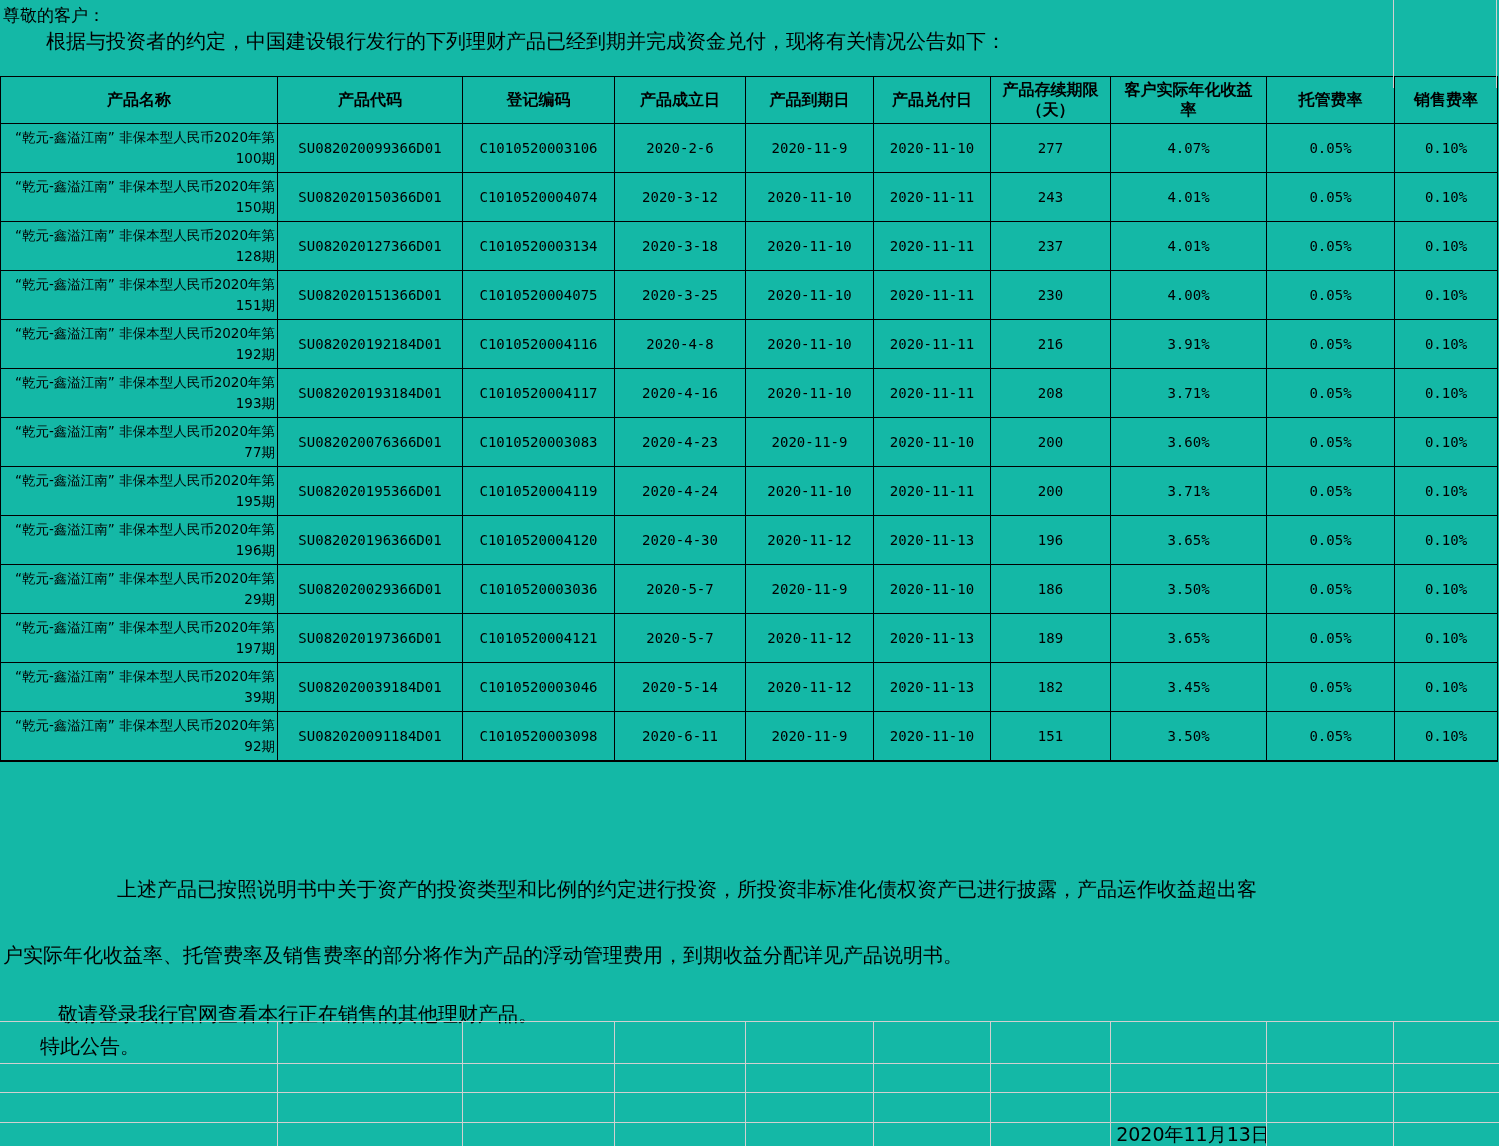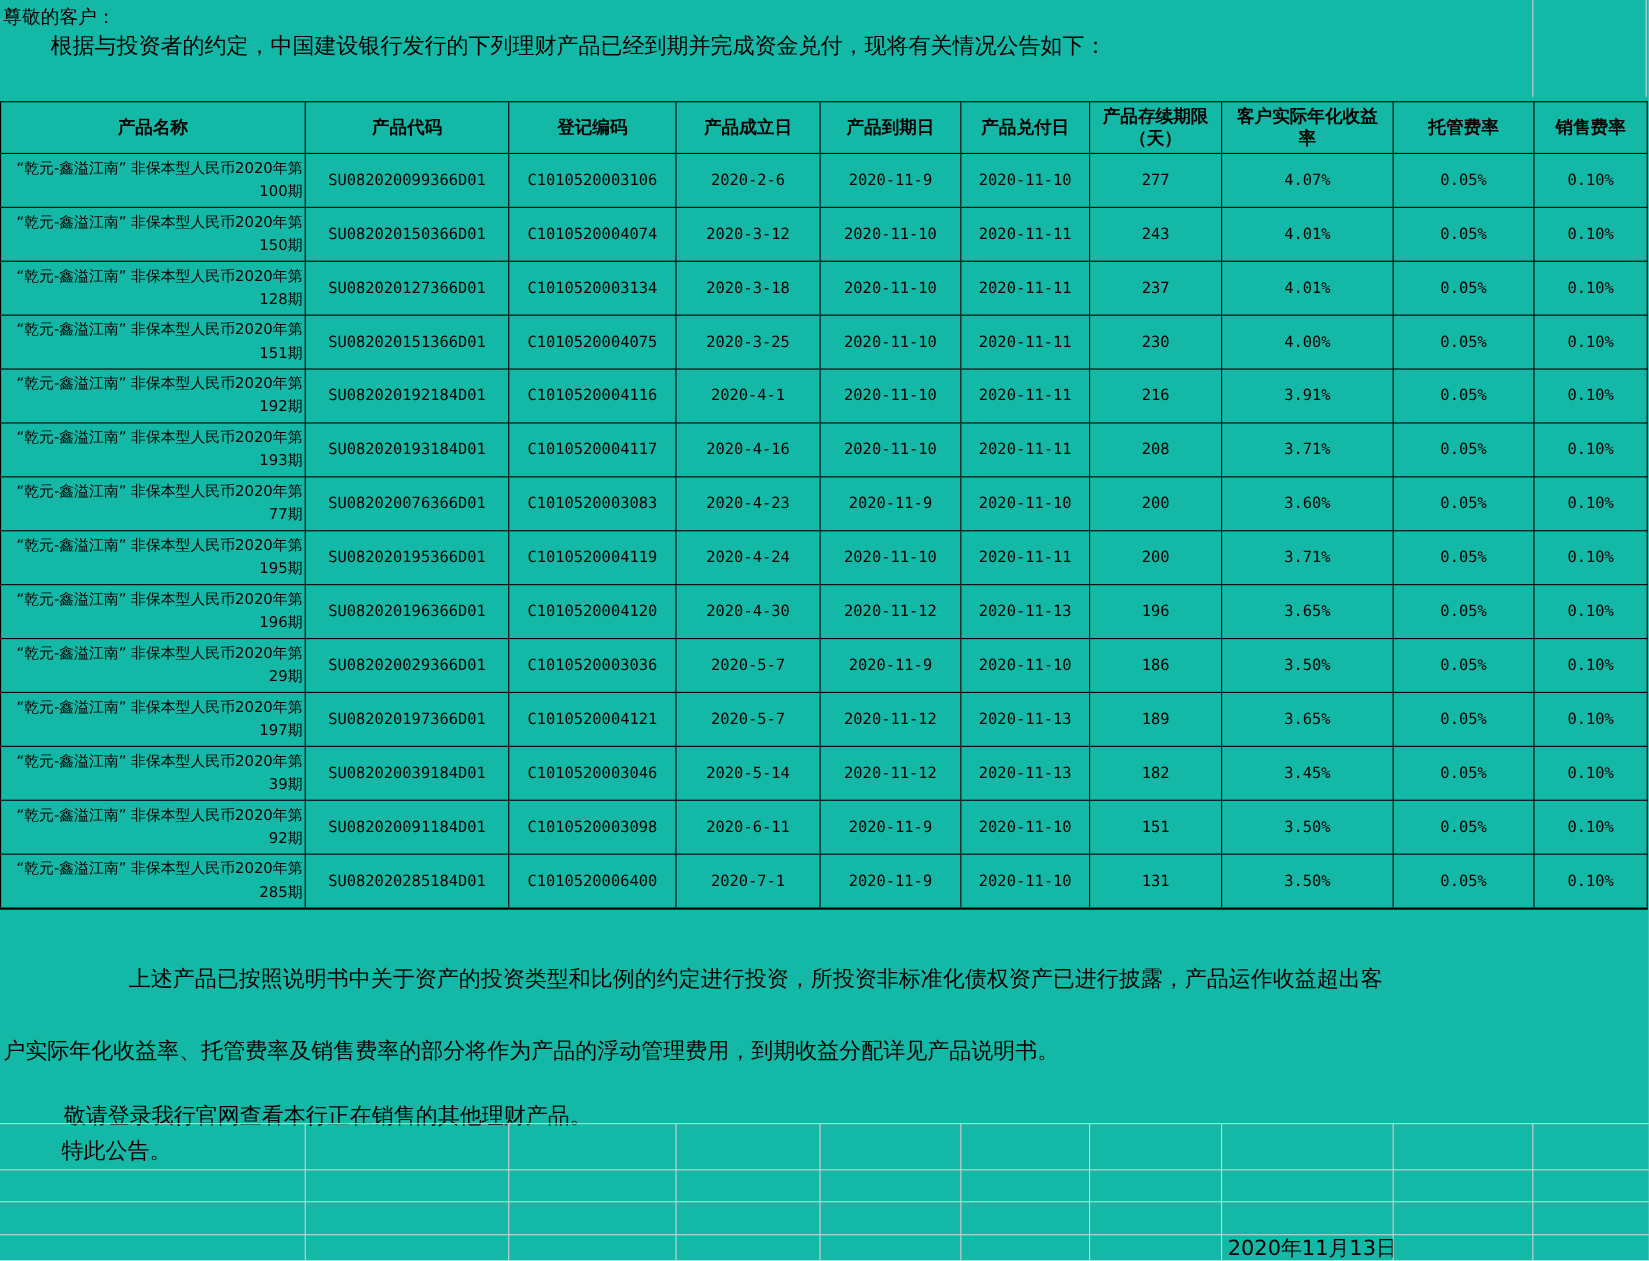--- a/index.html
+++ b/index.html
@@ -5,38 +5,38 @@
   html,body { margin:0; padding:0; background:#ffffff; }
   .page {
     position:relative; width:1499px; height:1146px; background:#14b8a6;
     font-family:"DejaVu Sans","Liberation Sans",sans-serif; color:#000000;
     overflow:hidden;
   }
   .greeting { position:absolute; left:3px; top:4px; font-size:17px; white-space:nowrap; }
   .intro    { position:absolute; left:46px; top:28px; font-size:20px; white-space:nowrap; }
 
   table.products {
-    position:absolute; left:0; top:92px; width:1497px;
+    position:absolute; left:0; top:76px; width:1497px;
     border-collapse:collapse; table-layout:fixed;
   }
   .products th, .products td {
     border:1px solid #000000; text-align:center; vertical-align:middle; overflow:hidden;
   }
   .products th { height:46px; font-size:16px; font-weight:bold; line-height:1.25; padding:0 10px; }
   .products td { height:48px; font-size:14px; padding:0 4px; }
   .products td.mono { font-family:"DejaVu Sans Mono","Liberation Mono",monospace; letter-spacing:0; }
   .products td.name { font-size:13.5px; line-height:1.55; padding:0 2px;text-align:right; }
   .products tbody tr:not(:last-child) td.dot { border-bottom-style:dotted; }
   .products tbody tr:last-child td { border-bottom-width:2px; }
 
   .para { position:absolute; font-size:20px; white-space:nowrap; }
   .p1 { left:101px; top:876px;margin-left:16px; }
   .p2 { left:3px;   top:942px; }
   .p3 { left:58px;  top:1001px; }
-  .p4 { left:56px;  top:1033px;font-family:Liberation Serif, serif; }
+  .p4 { left:40px;  top:1033px;font-family:Liberation Serif, serif; }
 
   .signature { position:absolute; top:1092px; left:1056px; width:336px; text-align:center; font-size:20px; white-space:nowrap; }
   .sign-date { position:absolute; top:1122px; left:1113px; width:160px; text-align:center; font-size:19px; white-space:nowrap; }
 
   .gl   { position:absolute; background:#d0d0d0; }
   .gl-h { height:1px; left:0; width:1499px; }
   .gl-v { width:1px; }
 </style>
 </head>
 <body>
@@ -119,21 +119,21 @@
           <td class="mono dot">2020-11-11</td>
           <td class="mono">230</td>
           <td class="mono">4.00%</td>
           <td class="mono">0.05%</td>
           <td class="mono">0.10%</td>
         </tr>
         <tr>
           <td class="name">“乾元-鑫溢江南” 非保本型人民币2020年第192期</td>
           <td class="mono">SU082020192184D01</td>
           <td class="mono">C1010520004116</td>
-          <td class="mono dot">2020-4-1</td>
+          <td class="mono dot">2020-4-8</td>
           <td class="mono dot">2020-11-10</td>
           <td class="mono dot">2020-11-11</td>
           <td class="mono">216</td>
           <td class="mono">3.91%</td>
           <td class="mono">0.05%</td>
           <td class="mono">0.10%</td>
         </tr>
         <tr>
           <td class="name">“乾元-鑫溢江南” 非保本型人民币2020年第193期</td>
           <td class="mono">SU082020193184D01</td>
@@ -219,32 +219,20 @@
           <td class="mono">0.10%</td>
         </tr>
         <tr>
           <td class="name">“乾元-鑫溢江南” 非保本型人民币2020年第92期</td>
           <td class="mono">SU082020091184D01</td>
           <td class="mono">C1010520003098</td>
           <td class="mono dot">2020-6-11</td>
           <td class="mono dot">2020-11-9</td>
           <td class="mono dot">2020-11-10</td>
           <td class="mono">151</td>
-          <td class="mono">3.50%</td>
-          <td class="mono">0.05%</td>
-          <td class="mono">0.10%</td>
-        </tr>
-        <tr>
-          <td class="name">“乾元-鑫溢江南” 非保本型人民币2020年第285期</td>
-          <td class="mono">SU082020285184D01</td>
-          <td class="mono">C1010520006400</td>
-          <td class="mono dot">2020-7-1</td>
-          <td class="mono dot">2020-11-9</td>
-          <td class="mono dot">2020-11-10</td>
-          <td class="mono">131</td>
           <td class="mono">3.50%</td>
           <td class="mono">0.05%</td>
           <td class="mono">0.10%</td>
         </tr>
       </tbody>
   </table>
 
   <div class="para p1">上述产品已按照说明书中关于资产的投资类型和比例的约定进行投资，所投资非标准化债权资产已进行披露，产品运作收益超出客</div>
   <div class="para p3">敬请登录我行官网查看本行正在销售的其他理财产品。</div>
   <div class="para p2">户实际年化收益率、托管费率及销售费率的部分将作为产品的浮动管理费用，到期收益分配详见产品说明书。</div>

